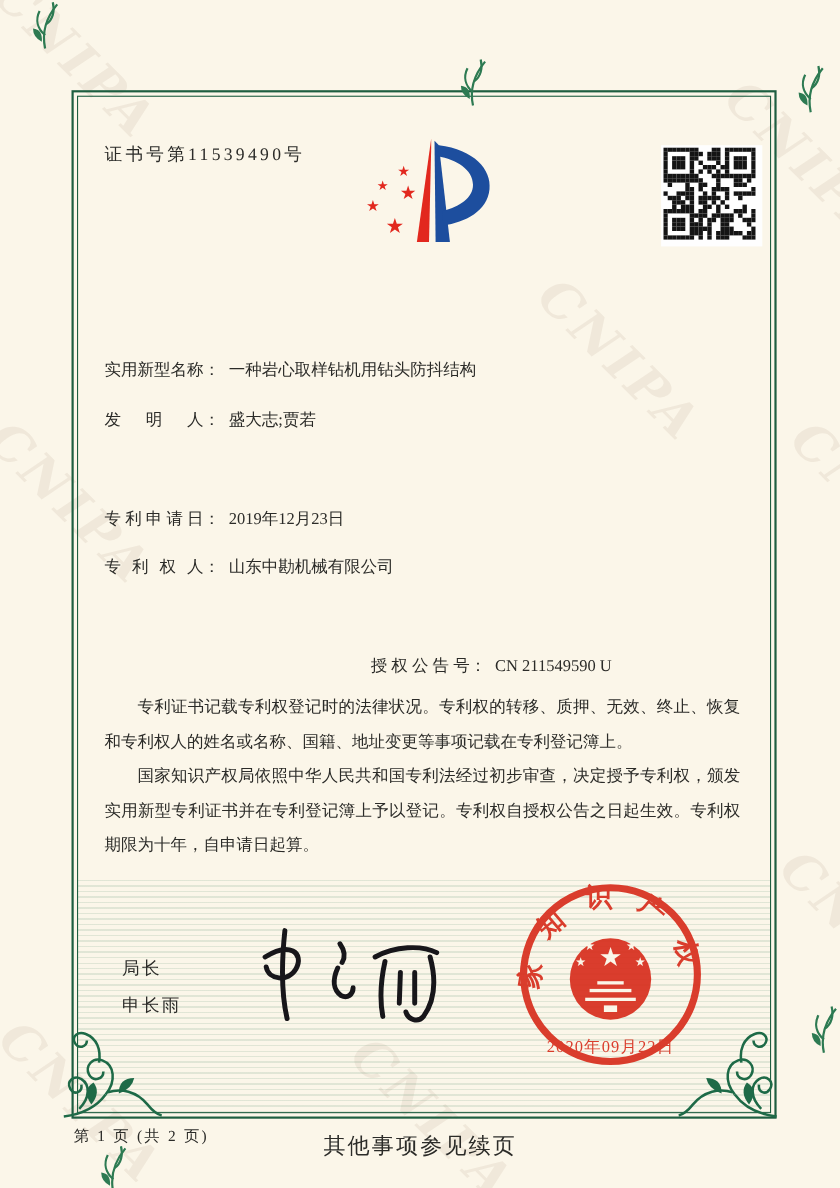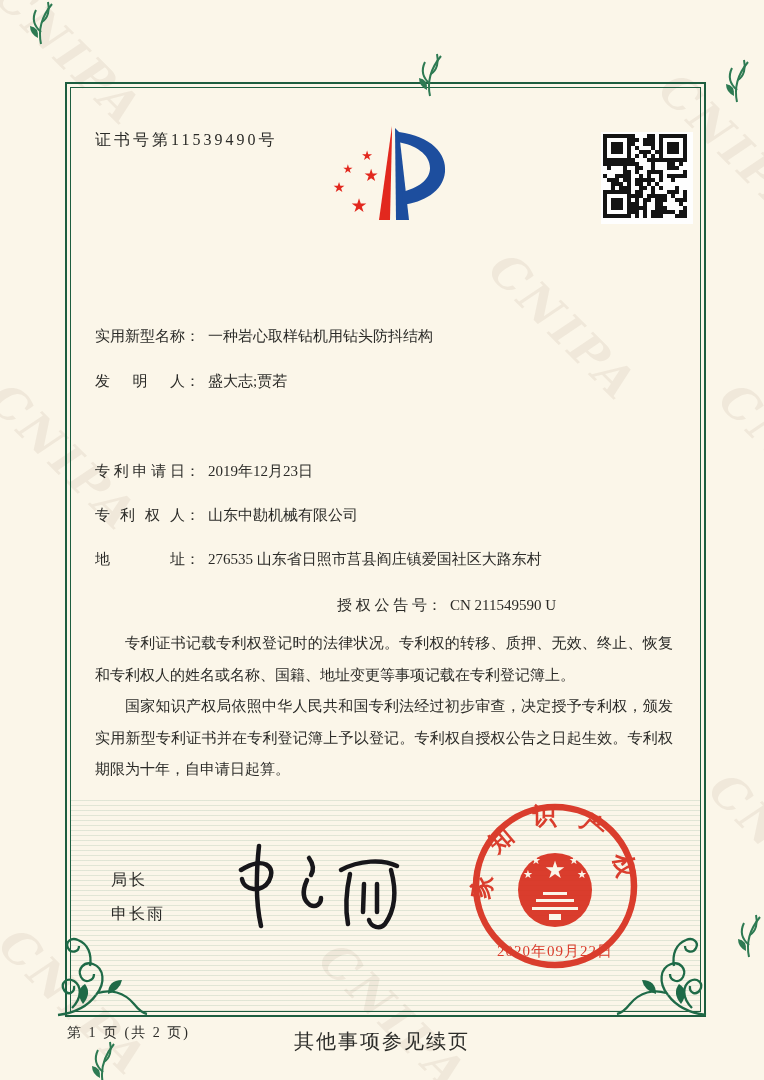--- a/index.html
+++ b/index.html
@@ -337,23 +337,20 @@
     </div>
     <div class="row" style="top:288px">
       <span class="flabel">发明人</span><span>：</span><span class="fvalue">盛大志;贾若</span>
     </div>
     <div class="row" style="top:378px">
       <span class="flabel">专利申请日</span><span>：</span><span class="fvalue">2019年12月23日</span>
     </div>
     <div class="row" style="top:422px">
       <span class="flabel">专利权人</span><span>：</span><span class="fvalue">山东中勘机械有限公司</span>
     </div>
-    <div class="row" style="top:466px">
-      <span class="flabel">地址</span><span>：</span><span class="fvalue">276535 山东省日照市莒县阎庄镇爱国社区大路东村</span>
-    </div>
     <div class="row" style="top:512px">
       <span class="grant-group2">
         <span class="flabel">授权公告号</span><span>：</span><span class="fvalue">CN 211549590 U</span>
       </span>
     </div>
 
     <div class="paras">
       <p>专利证书记载专利权登记时的法律状况。专利权的转移、质押、无效、终止、恢复和专利权人的姓名或名称、国籍、地址变更等事项记载在专利登记簿上。</p>
       <p>国家知识产权局依照中华人民共和国专利法经过初步审查，决定授予专利权，颁发实用新型专利证书并在专利登记簿上予以登记。专利权自授权公告之日起生效。专利权期限为十年，自申请日起算。</p>
     </div>

